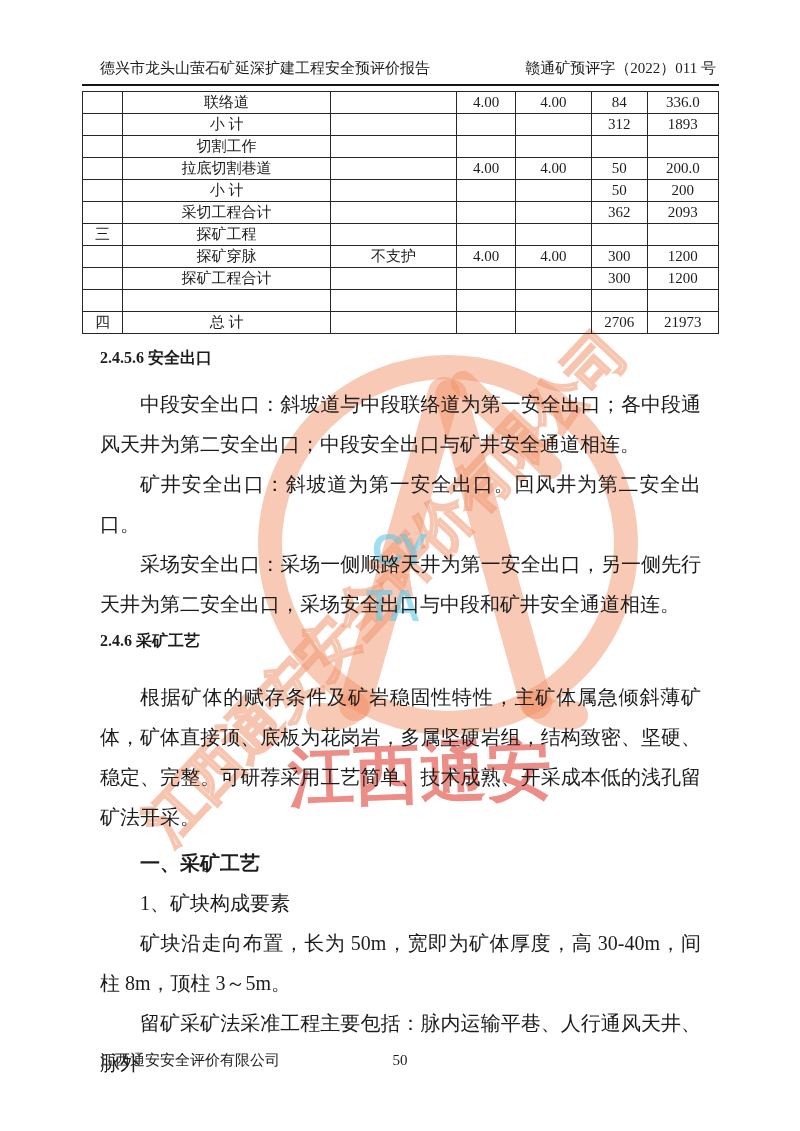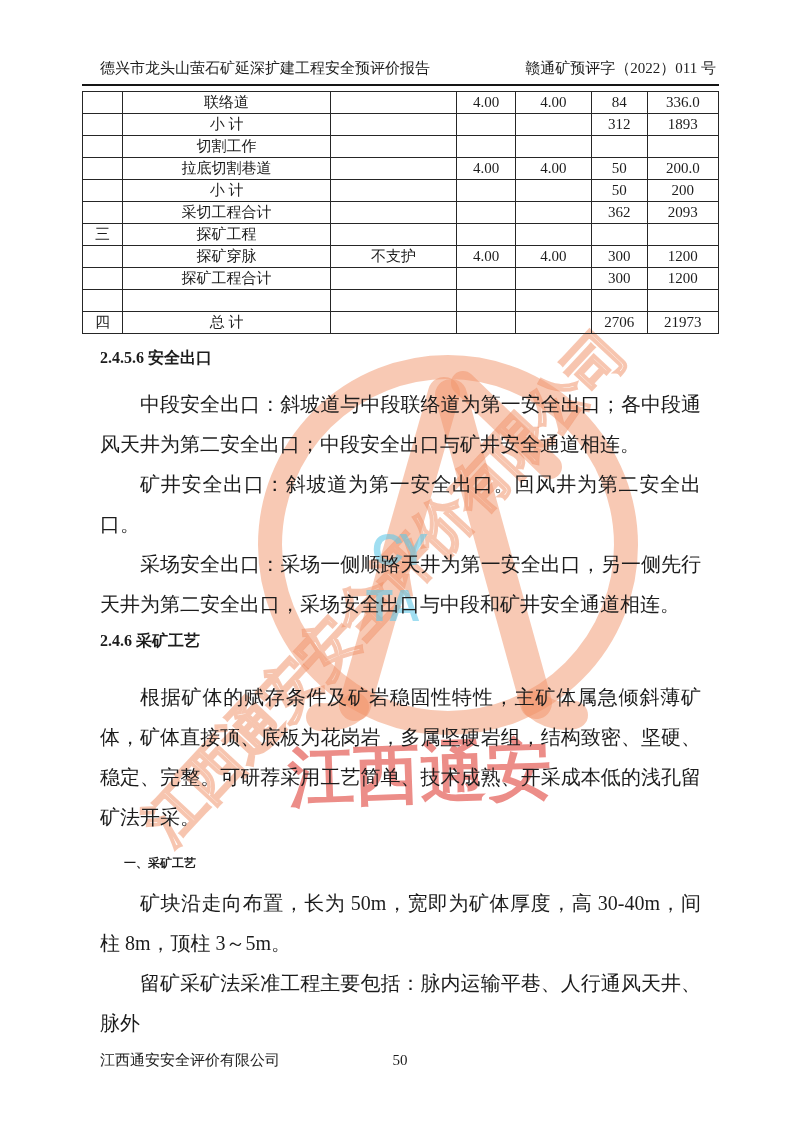--- a/index.html
+++ b/index.html
@@ -62,21 +62,21 @@
     position:absolute;left:100px;top:344px;width:601px;z-index:1;
     font-size:20px;line-height:40px;text-align:justify;
   }
   .content p{margin:0;}
   .content .indent{text-indent:2em;}
   .h-num{
     margin:0 0 12px 0;font-size:16px;line-height:28px;font-weight:bold;
     text-align:left;
   }
   .h2-mining{margin:3px 0 22px 0;}
-  .h-sub{margin:6px 0 0 0;font-size:12px;line-height:40px;font-weight:bold;text-align:left;}
+  .h-sub{margin:6px 0 0 0;font-size:20px;line-height:40px;font-weight:bold;text-align:left;}
 
   
   .footer{position:absolute;left:0;right:0;top:1050px;height:22px;z-index:1;font-size:15px;line-height:20px;}
   .footer-company{position:absolute;left:100px;top:0;}
   .footer-page{position:absolute;left:0;right:0;top:0;text-align:center;}
 </style>
 </head>
 <body>
 
 <div class="page">
@@ -218,20 +218,21 @@
   </table>
 
   <div class="content">
     <h2 class="h-num">2.4.5.6 安全出口</h2>
     <p class="indent">中段安全出口：斜坡道与中段联络道为第一安全出口；各中段通风天井为第二安全出口；中段安全出口与矿井安全通道相连。</p>
     <p class="indent">矿井安全出口：斜坡道为第一安全出口。回风井为第二安全出口。</p>
     <p class="indent">采场安全出口：采场一侧顺路天井为第一安全出口，另一侧先行天井为第二安全出口，采场安全出口与中段和矿井安全通道相连。</p>
     <h2 class="h-num h2-mining">2.4.6 采矿工艺</h2>
     <p class="indent">根据矿体的赋存条件及矿岩稳固性特性，主矿体属急倾斜薄矿体，矿体直接顶、底板为花岗岩，多属坚硬岩组，结构致密、坚硬、稳定、完整。可研荐采用工艺简单、技术成熟、开采成本低的浅孔留矿法开采。</p>
     <h3 class="indent h-sub">一、采矿工艺</h3>
+    <p class="indent">1、矿块构成要素</p>
     <p class="indent">矿块沿走向布置，长为 50m，宽即为矿体厚度，高 30-40m，间柱 8m，顶柱 3～5m。</p>
     <p class="indent">留矿采矿法采准工程主要包括：脉内运输平巷、人行通风天井、脉外</p>
   </div>
 
   <div class="footer">
     <span class="footer-company">江西通安安全评价有限公司</span>
     <span class="footer-page">50</span>
   </div>
 
 </div>

